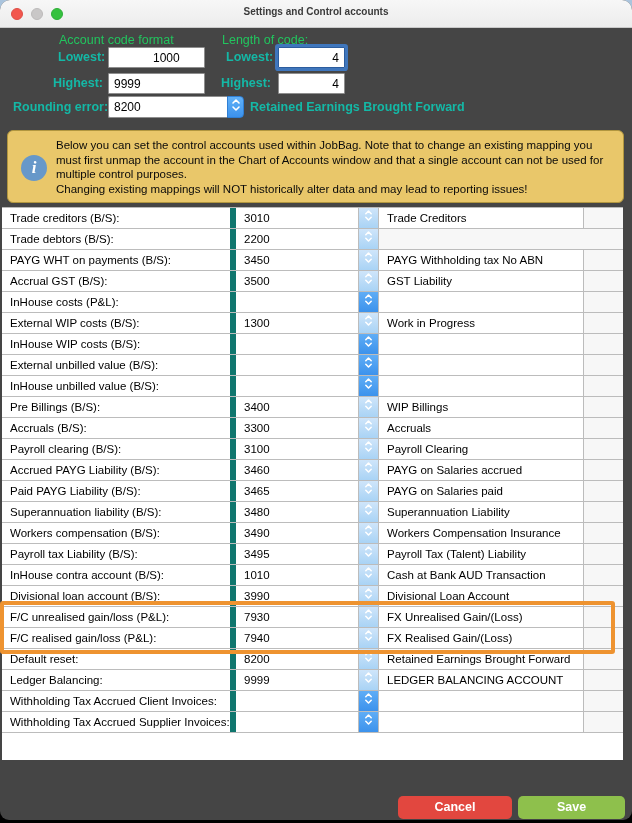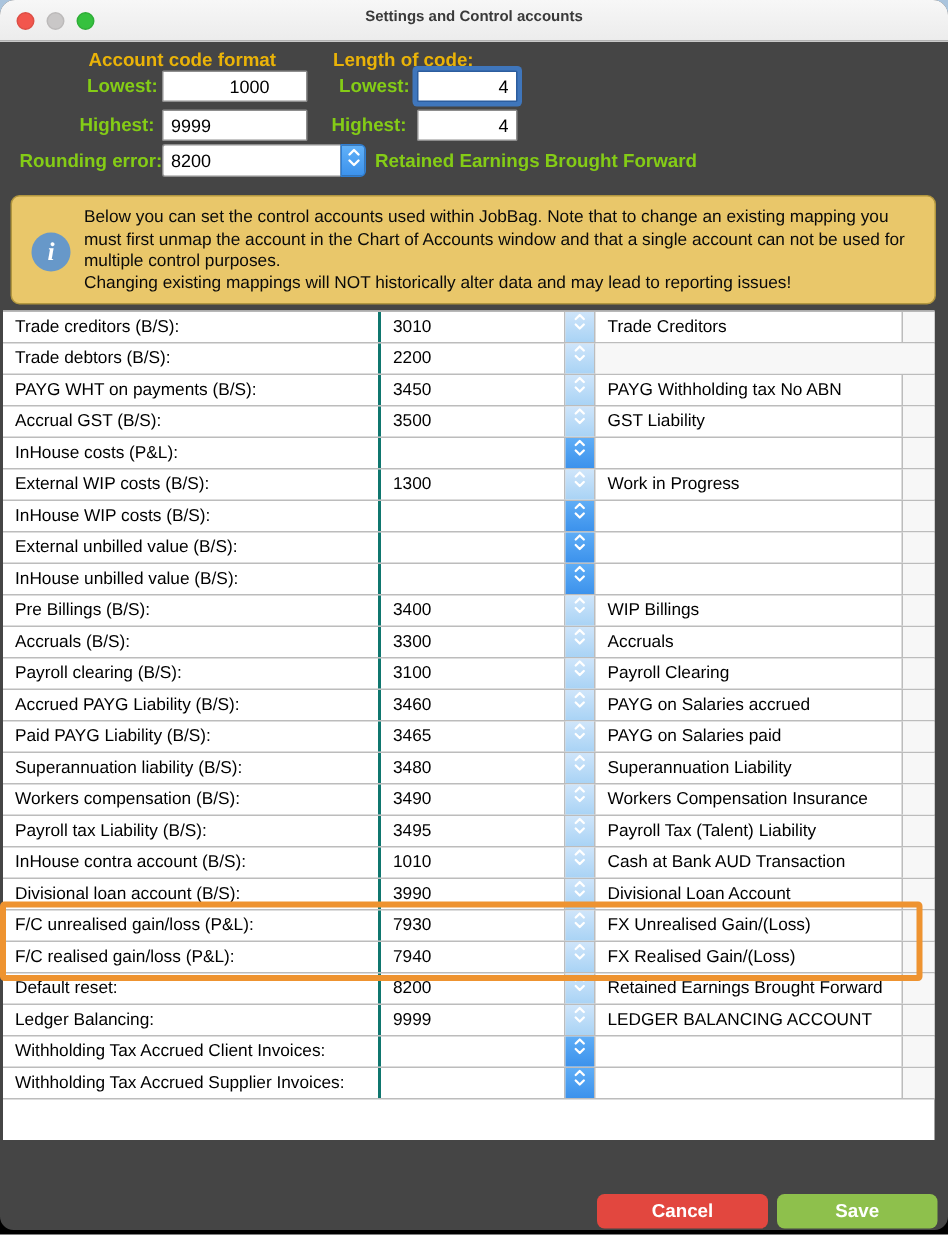--- a/index.html
+++ b/index.html
@@ -22,22 +22,22 @@
   .lights { position: absolute; left: 11px; top: 8px; display: flex; gap: 8px; }
   .light { width: 12px; height: 12px; border-radius: 50%; }
   .light.red   { background: #f2564d; border: 0.5px solid #dd4f46; }
   .light.gray  { background: #c9c7c7; border: 0.5px solid #bcbaba; }
   .light.green { background: #35c13e; border: 0.5px solid #2fae38; }
   .title {
     position: absolute; left: 0; right: 0; top: 6px; text-align: center;
     font-size: 10px; font-weight: bold; color: #3a3a3a;
   }
   
-  .hdr-label { position: absolute; color: #84cc16; font-size: 12.5px; font-weight: bold; white-space: nowrap; }
-  .hdr-title { position: absolute; color: #eab308; font-size: 12.5px; font-weight: bold; white-space: nowrap; }
+  .hdr-label { position: absolute; color: #14b8a6; font-size: 12.5px; font-weight: bold; white-space: nowrap; }
+  .hdr-title { position: absolute; color: #22c55e; font-size: 12.5px; font-weight: normal; white-space: nowrap; }
   .tfield {
     position: absolute; height: 21px; background: #fff; border: 1px solid #8e8e8e;
     font-family: "Liberation Sans", sans-serif; font-size: 12px; color: #000;
     padding: 0 5px; border-radius: 1px;
   }
   .tfield.num { text-align: right; }
   .tfield.focused {
     border: 1px solid #2c5d9e;
     box-shadow: 0 0 0 3px #3f76bc;
   }
@@ -65,21 +65,21 @@
     font-family: "Liberation Serif", serif; font-style: italic; font-weight: bold;
     font-size: 17px; line-height: 25px;
   }
   
   .table {
     position: absolute; left: 2px; top: 207px; width: 621px; height: 553px;
     background: #fff; border-top: 1px solid #b8b8b8;
   }
   .trow { display: flex; height: 21px; border-bottom: 1px solid #bcbcbc; }
   .cell { height: 20px; line-height: 20px; font-size: 11.5px; color: #000; overflow: hidden; white-space: nowrap; }
-  .cell.lbl  { width: 252px; border-right: 2px solid #0f766e; padding-left: 8px; }
+  .cell.lbl  { width: 234px; border-right: 6px solid #0f766e; padding-left: 8px; }
   .cell.code { width: 123px; border-right: 1px solid #bcbcbc; padding-left: 8px; }
   .cell.stepper { width: 20px; border-right: 1px solid #bcbcbc; display: flex; align-items: center; justify-content: center; }
   .cell.stepper.pale  { background: linear-gradient(#cfe5fa, #a9d3f5); }
   .cell.stepper.vivid { background: linear-gradient(#5fadf6, #3c92ec); }
   .cell.name { width: 205px; border-right: 1px solid #bcbcbc; padding-left: 8px; }
   .cell.extra { flex: 1; background: #f7f7f7; }
   .highlight {
     position: absolute; left: -2px; width: 615px;
     border: 4px solid #ee9330; border-radius: 3px; pointer-events: none;
   }

